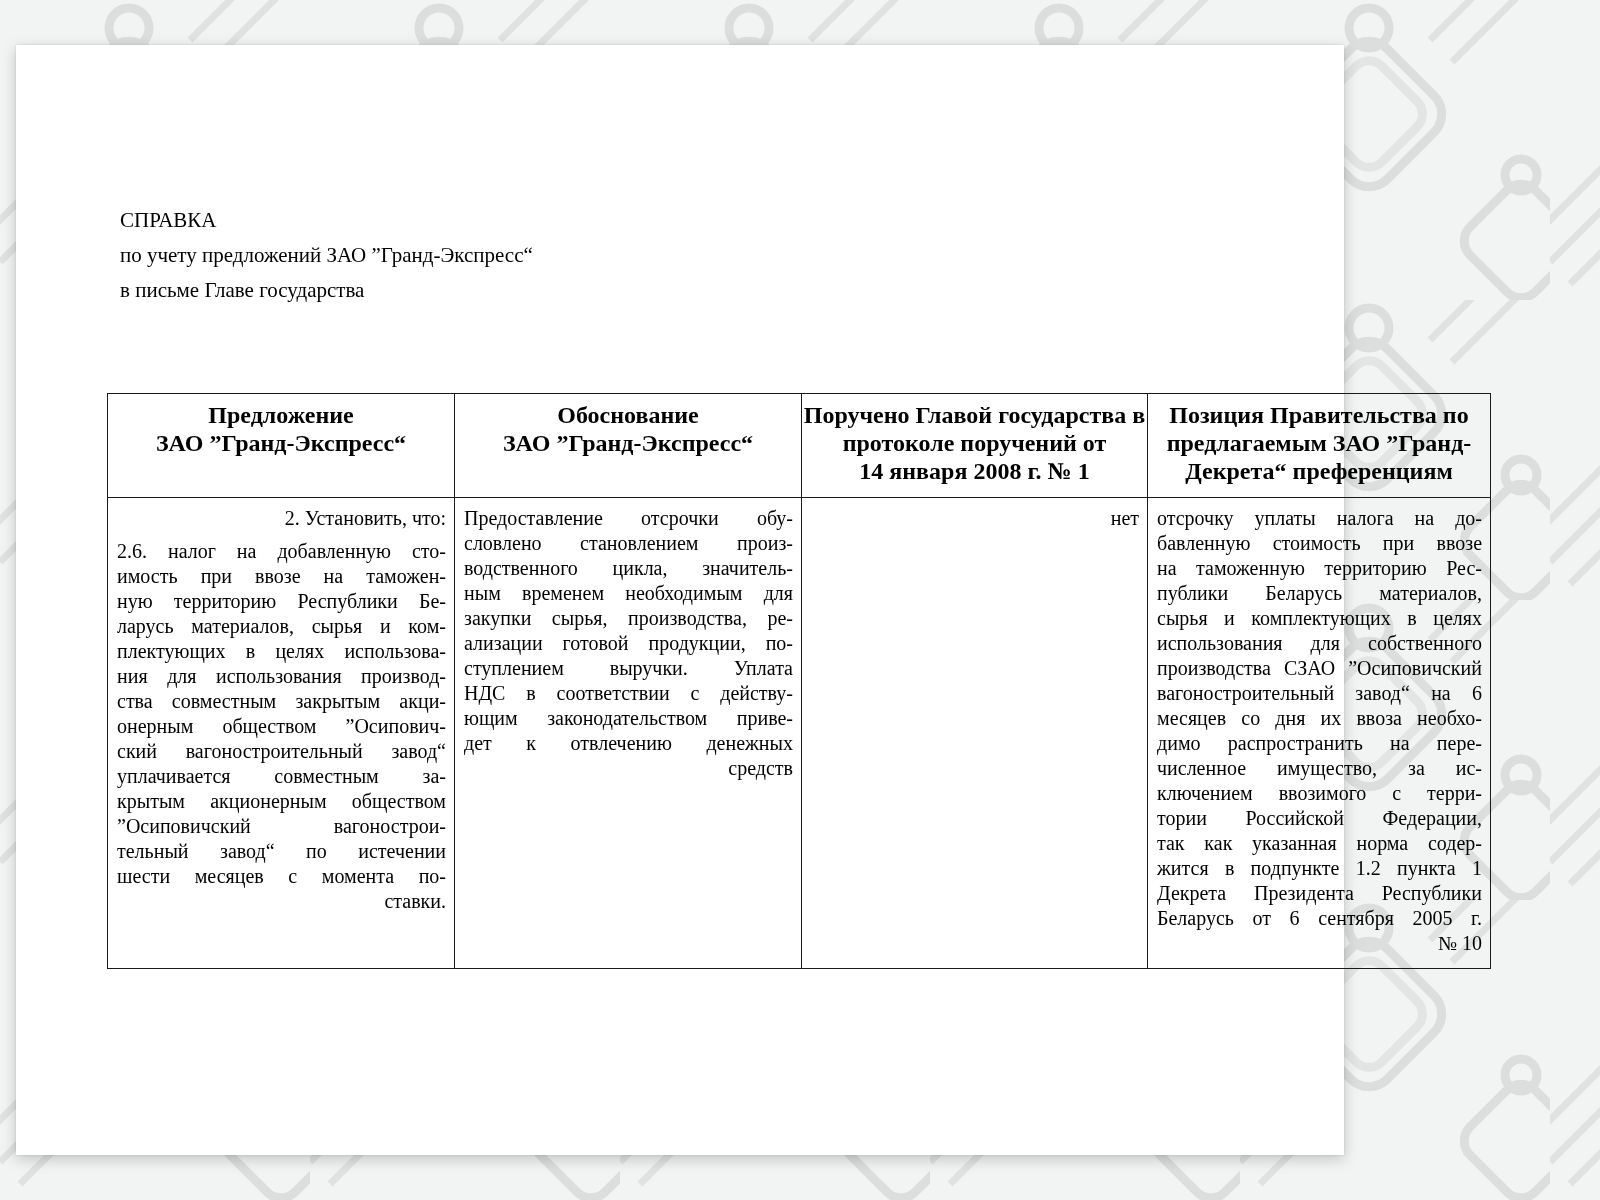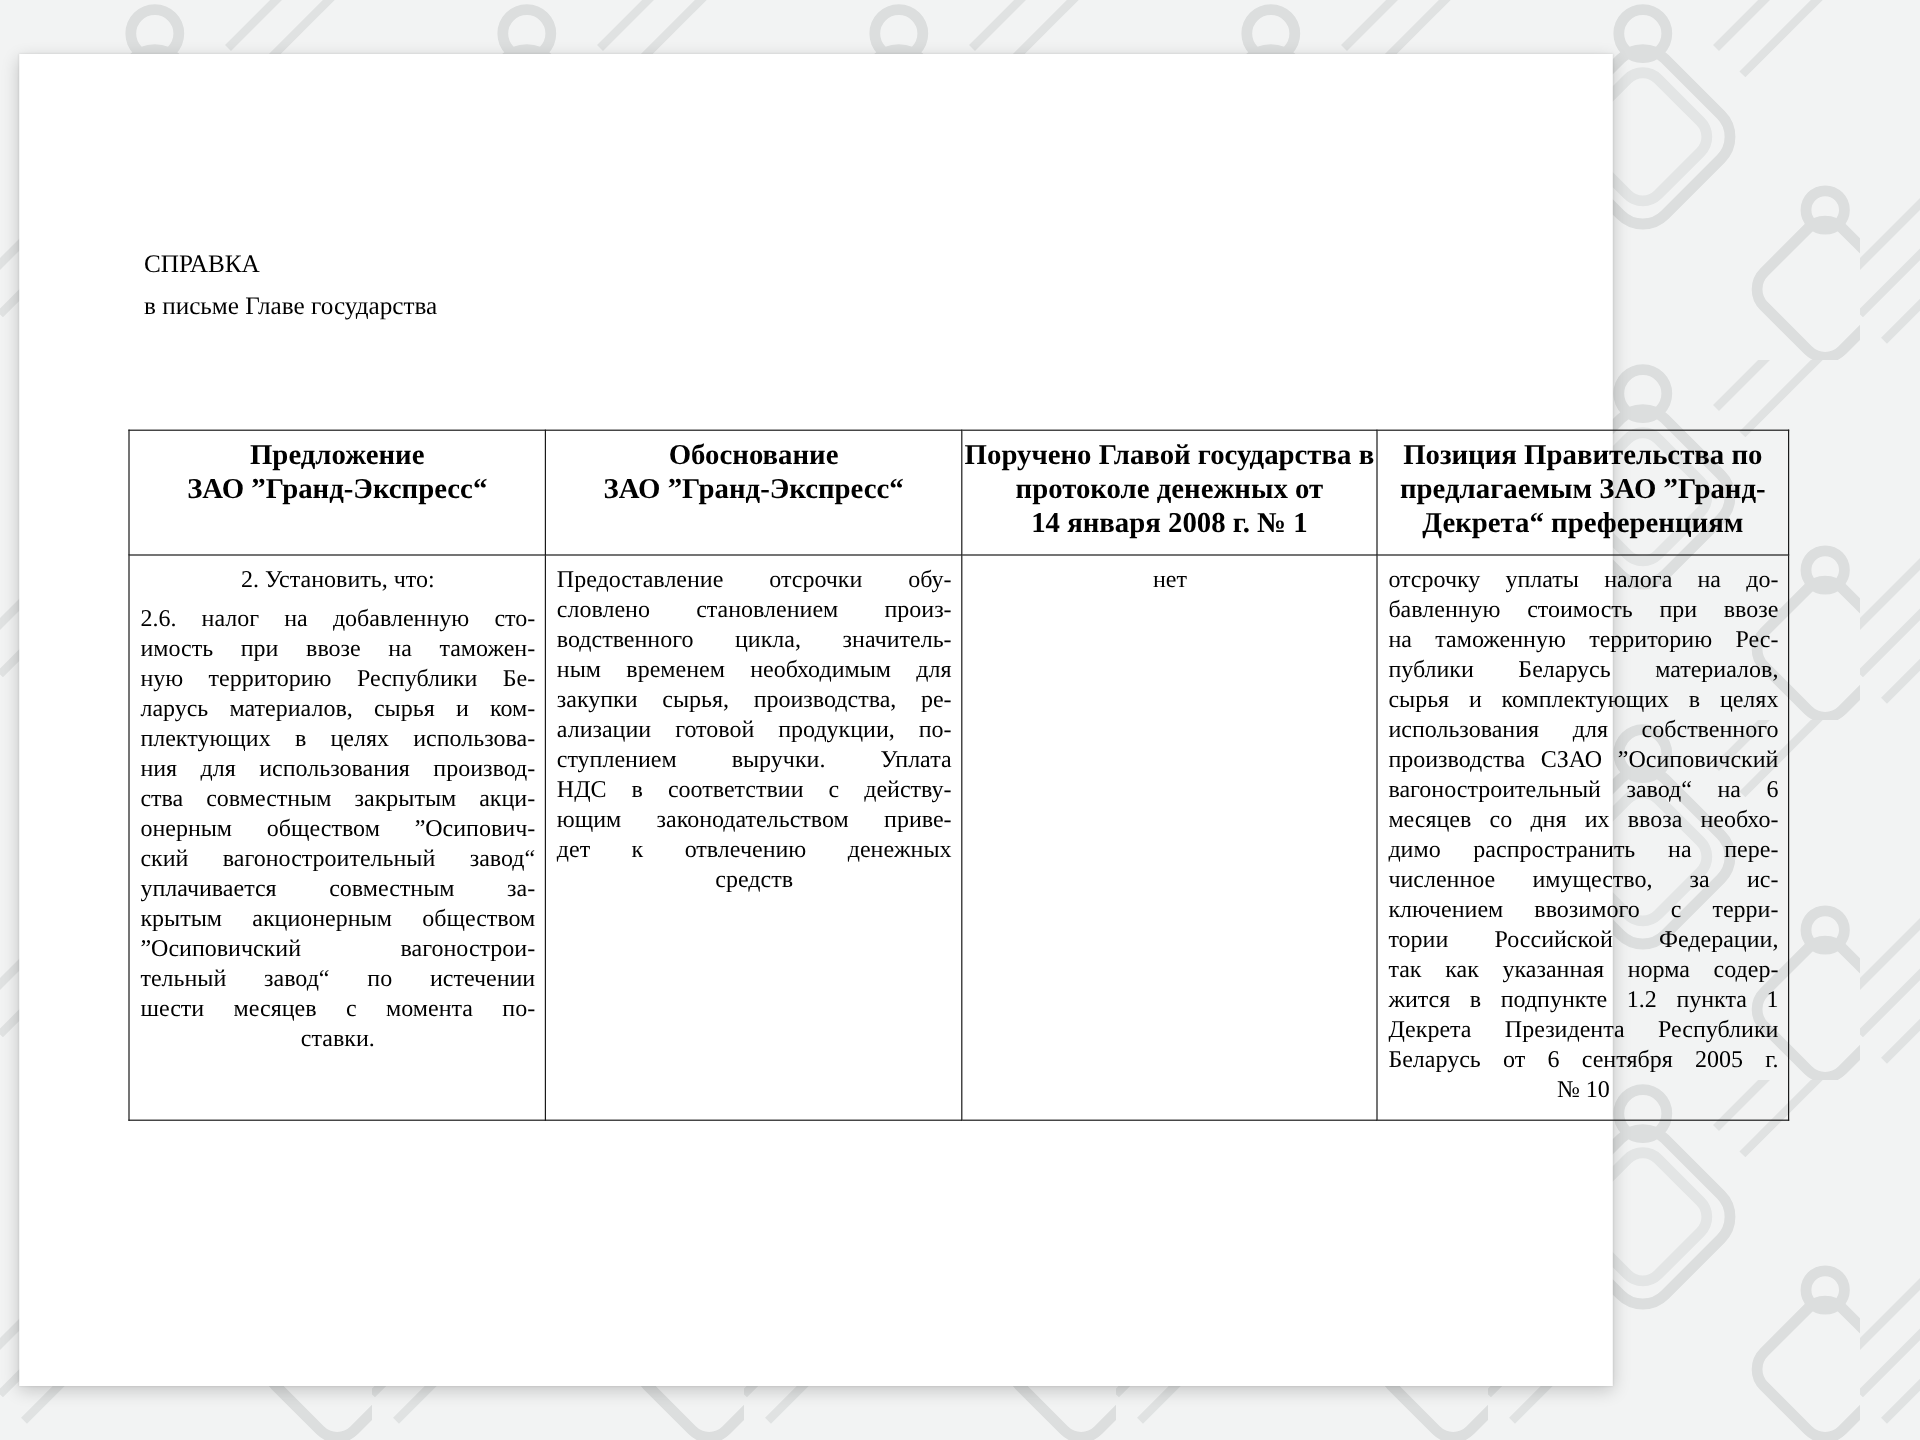--- a/index.html
+++ b/index.html
@@ -33,21 +33,21 @@
     height: 104px; box-sizing: border-box;
     font-weight: bold; font-size: 24px; line-height: 28px;
     text-align: center; padding-top: 7px;
   }
   td .cell {
     padding: 8px 8px 12px 9px;
     font-size: 20px; line-height: 25px;
   }
   .cell .para + .para { margin-top: 8px; }
   .cell.offset .para:first-child { }
-  .tline { text-align: center; }
+  .tline { text-align: right; }
   .tline.just { text-align: justify; text-align-last: justify; }
   .b { font-weight: normal; }
 </style>
 </head>
 <body>
 
 <svg class="pattern" width="1600" height="1200" xmlns="http://www.w3.org/2000/svg">
   <defs>
     <pattern id="motif" width="310" height="300" patternUnits="userSpaceOnUse">
       <g fill="none" stroke="#dcdedе" stroke-width="9">
@@ -61,20 +61,21 @@
       </g>
     </pattern>
   </defs>
   <rect width="1600" height="1200" fill="#f2f3f3"></rect>
   <rect width="1600" height="1200" fill="url(#motif)"></rect>
 </svg>
 
 <div class="page">
   <div class="doc-title">
     <div class="title-line">СПРАВКА</div>
+    <div class="title-line">по учету предложений ЗАО ”Гранд-Экспресс“</div>
     <div class="title-line">в письме Главе государства</div>
   </div>
 
   <table class="doc-table">
     <colgroup>
         <col class="c1">
         <col class="c2">
         <col class="c3">
         <col class="c4">
       </colgroup>
@@ -83,21 +84,21 @@
         <th>
           <div class="hline">Предложение</div>
           <div class="hline">ЗАО ”Гранд-Экспресс“</div>
         </th>
         <th>
           <div class="hline">Обоснование</div>
           <div class="hline">ЗАО ”Гранд-Экспресс“</div>
         </th>
         <th>
           <div class="hline">Поручено Главой государства в</div>
-          <div class="hline">протоколе денежных от</div>
+          <div class="hline">протоколе поручений от</div>
           <div class="hline">14 января 2008 г. № 1</div>
         </th>
         <th>
           <div class="hline">Позиция Правительства по</div>
           <div class="hline">предлагаемым ЗАО ”Гранд-</div>
           <div class="hline">Декрета“ преференциям</div>
         </th>
       </tr>
     </thead>
     <tbody>

